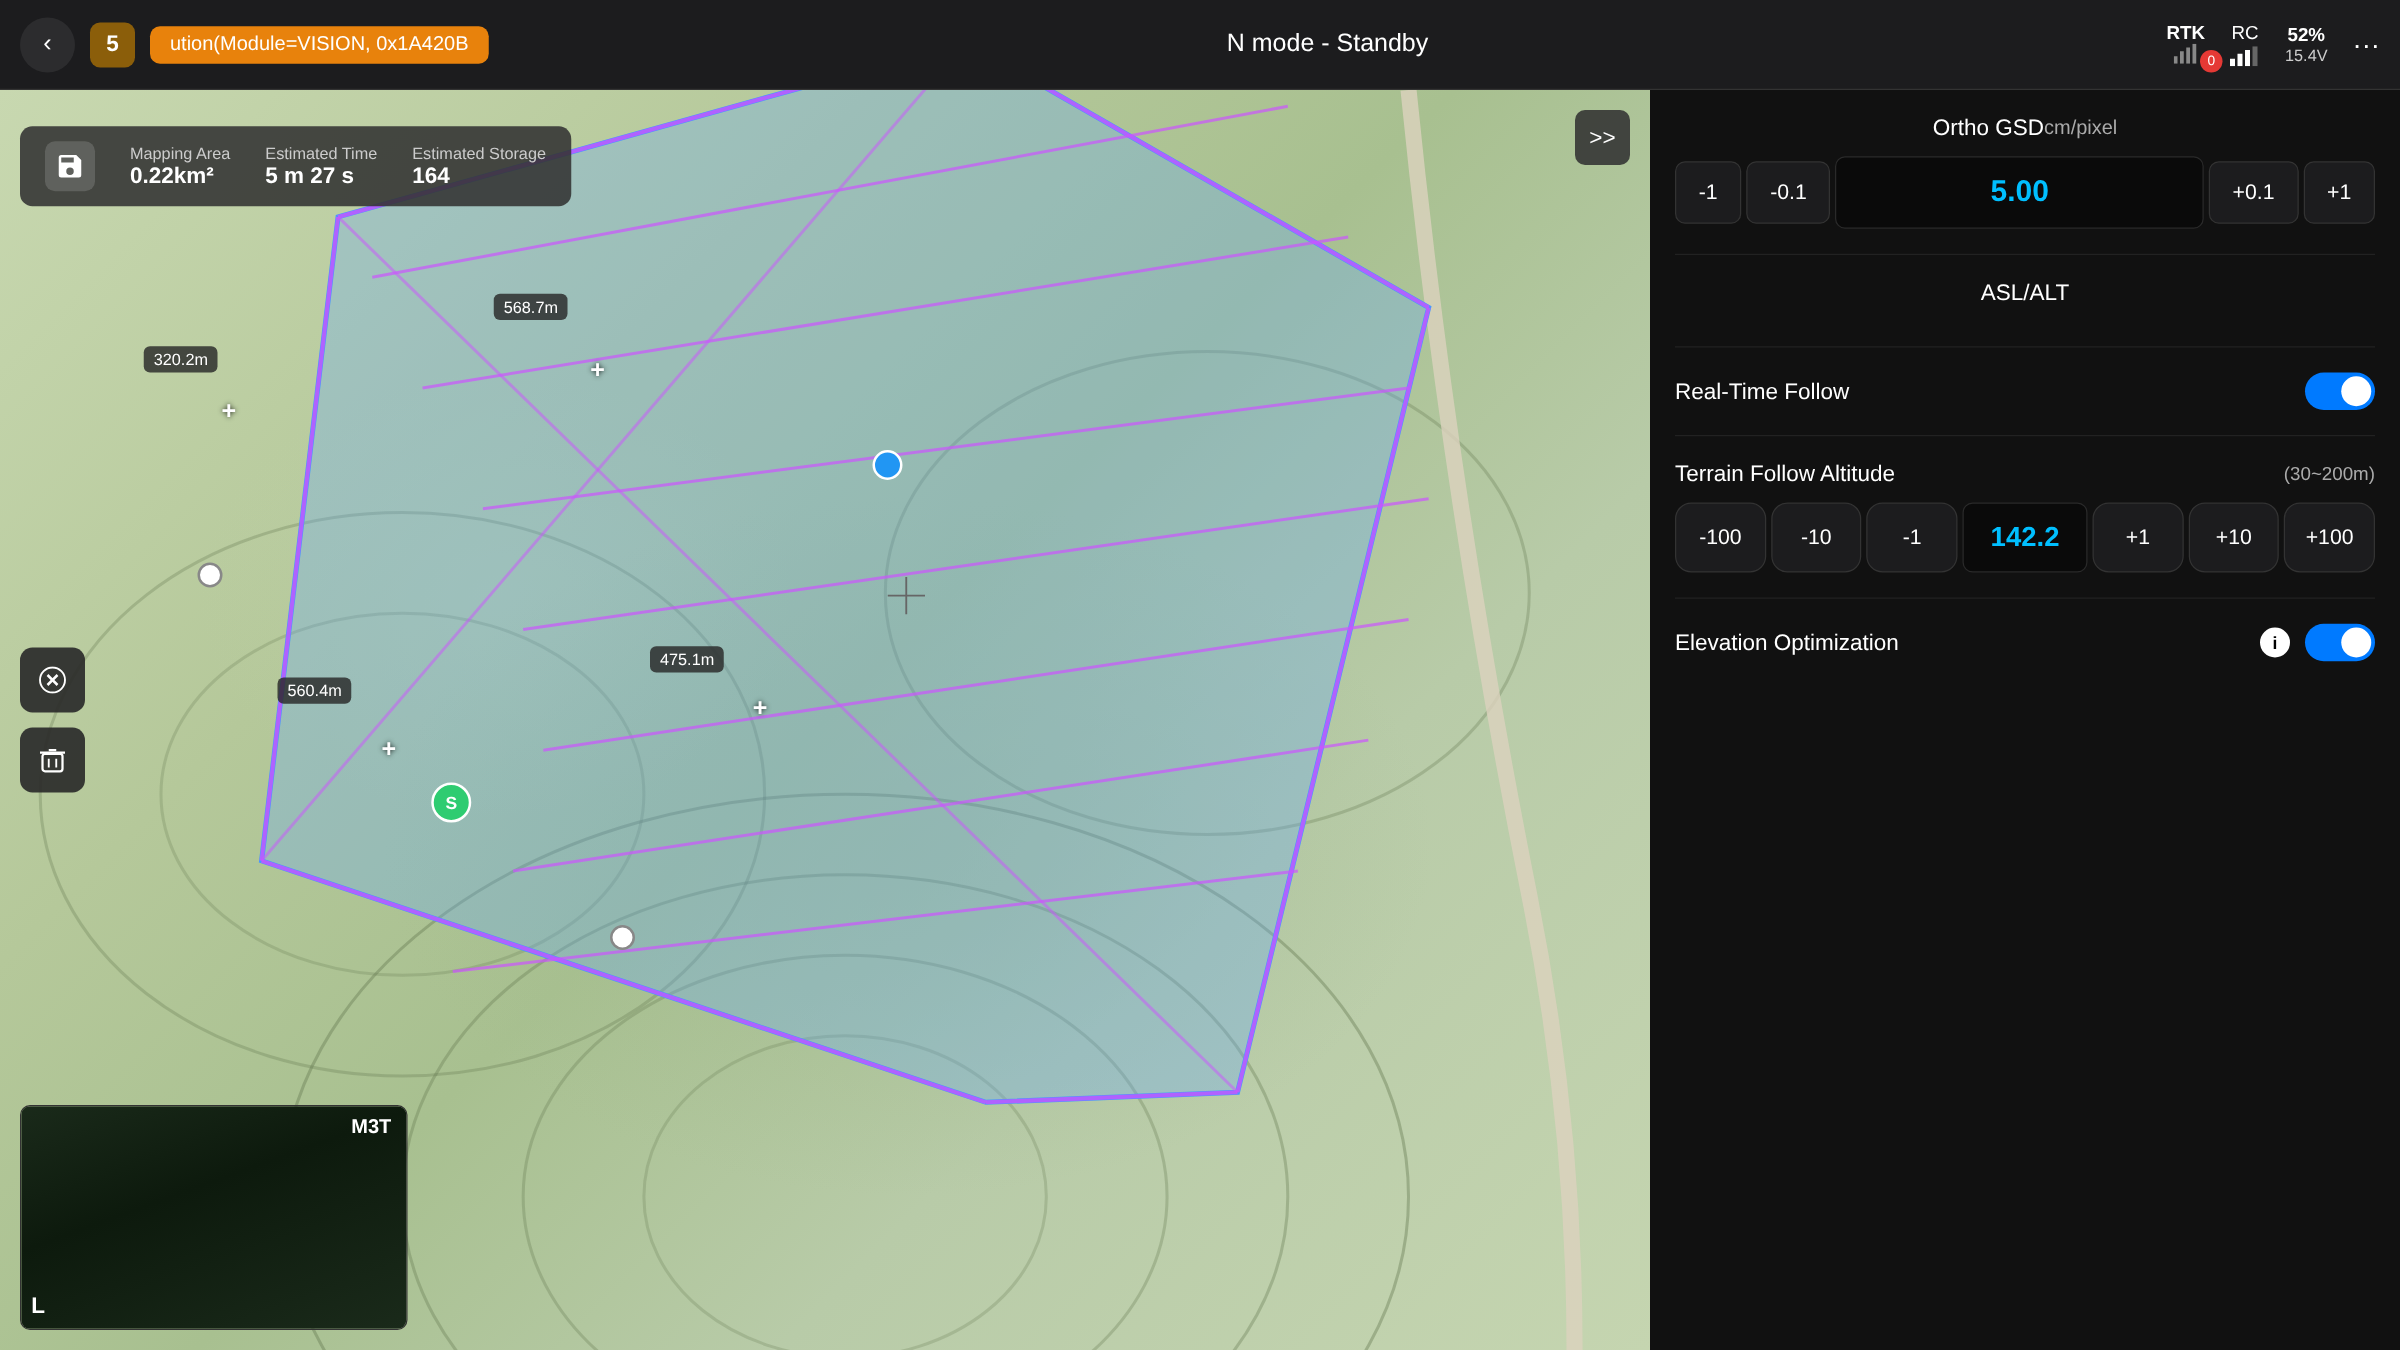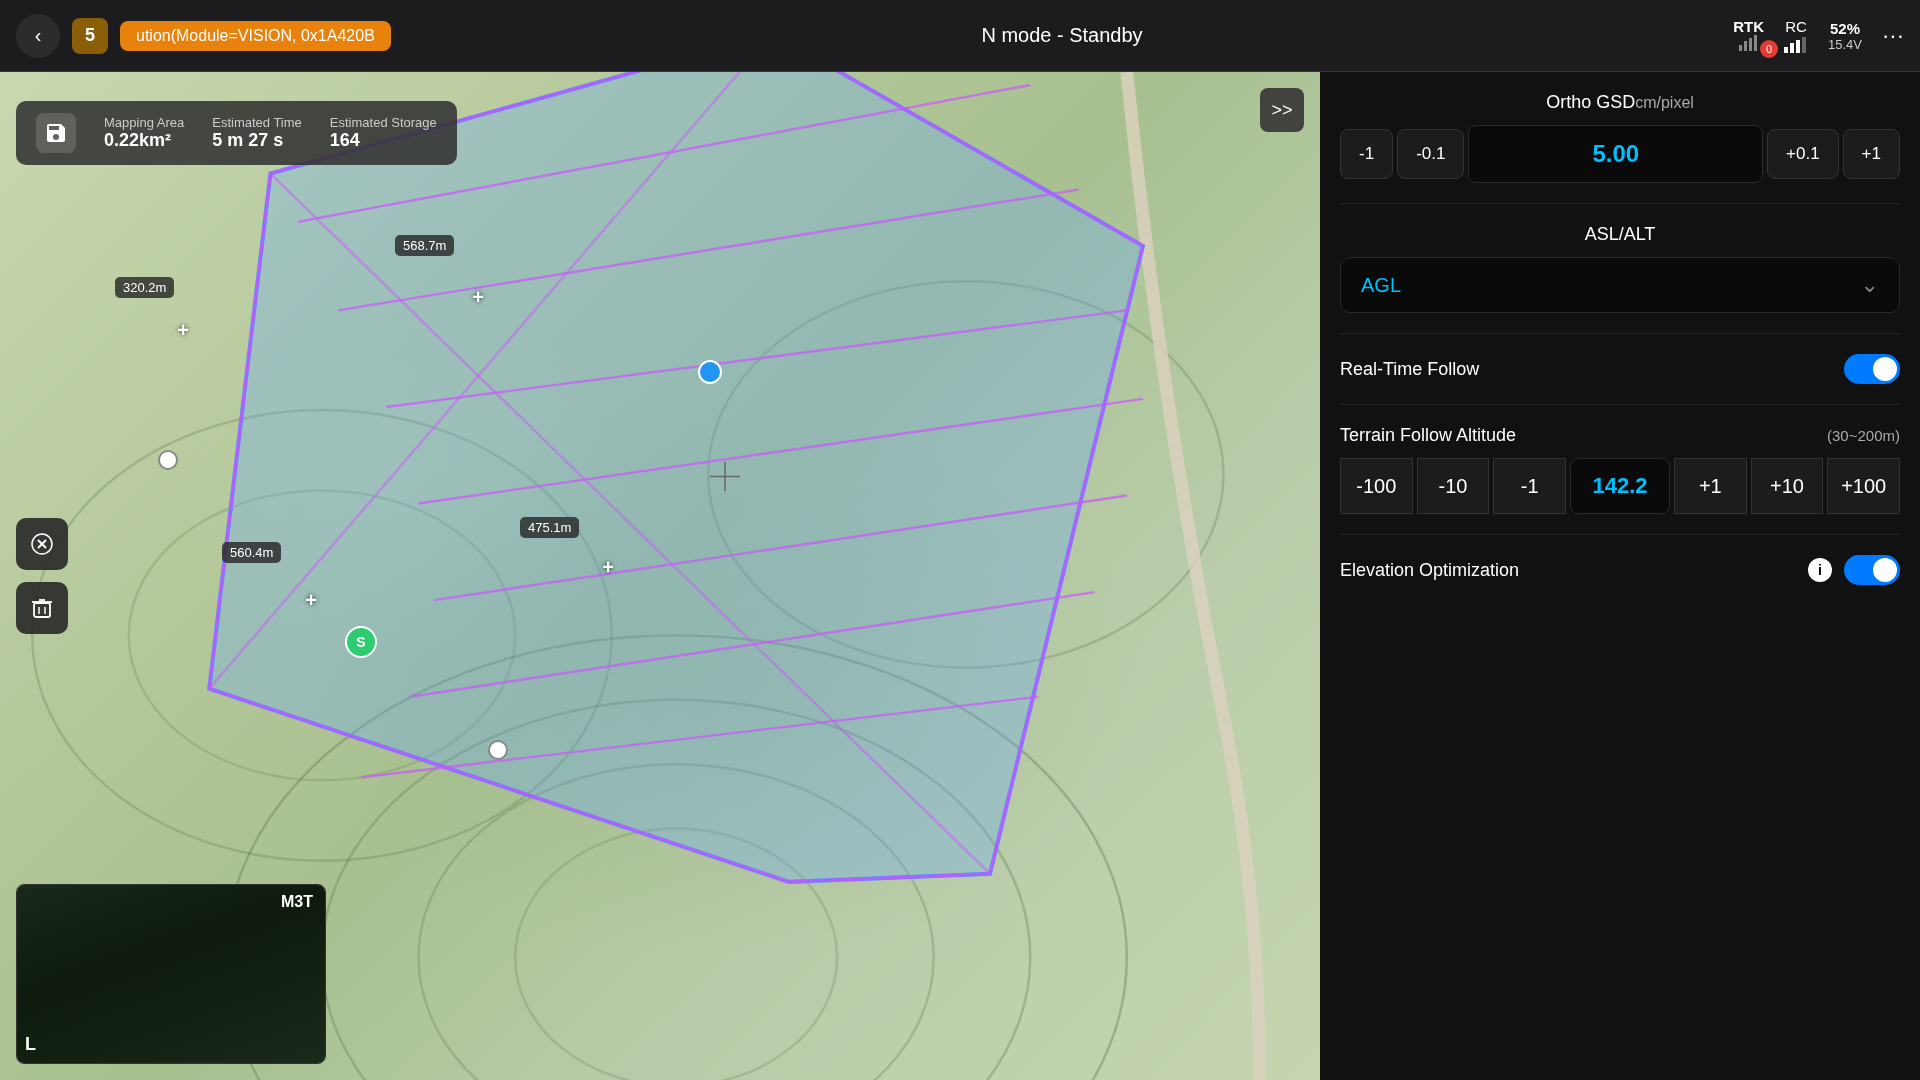--- a/index.html
+++ b/index.html
@@ -397,23 +397,23 @@
     }
 
     
     .terrain-controls {
       display: flex;
       gap: 4px;
     }
     .terrain-btn {
       background: #1c1c1e;
       border: 1px solid #333;
-      border-radius: 0;
-      color: #fff;
-      font-size: 20px;
+      border-radius: 13px;
+      color: #fff;
+      font-size: 17px;
       padding: 14px 12px;
       cursor: pointer;
       flex: 1;
       text-align: center;
     }
     .terrain-value {
       background: #0a0a0a;
       border: 1px solid #2a2a2a;
       border-radius: 8px;
       text-align: center;
@@ -613,24 +613,20 @@
         <button class="ctrl-btn">+1</button>
       </div>
     </div>
 
     <div class="divider"></div>
 
     <div>
       <div class="section-row" style="margin-bottom:12px">
         <span class="section-title">ASL/ALT</span>
       </div>
-      <div class="dropdown">
-        <span class="dropdown-value">AGL</span>
-        <span class="dropdown-arrow">⌄</span>
-      </div>
     </div>
 
     <div class="divider"></div>
 
     <div class="toggle-row">
       <span class="toggle-label">Real-Time Follow</span>
       <div class="toggle on">
         <div class="toggle-knob"></div>
       </div>
     </div>

